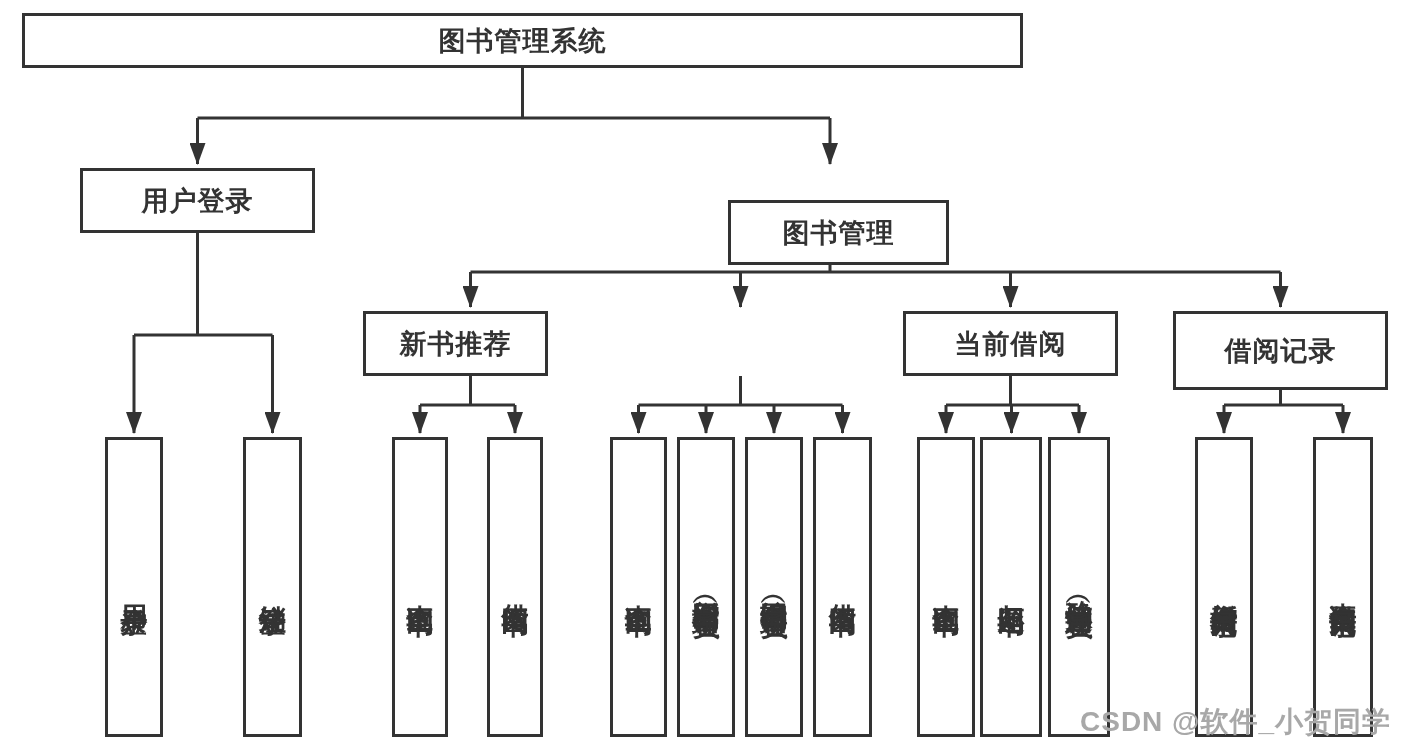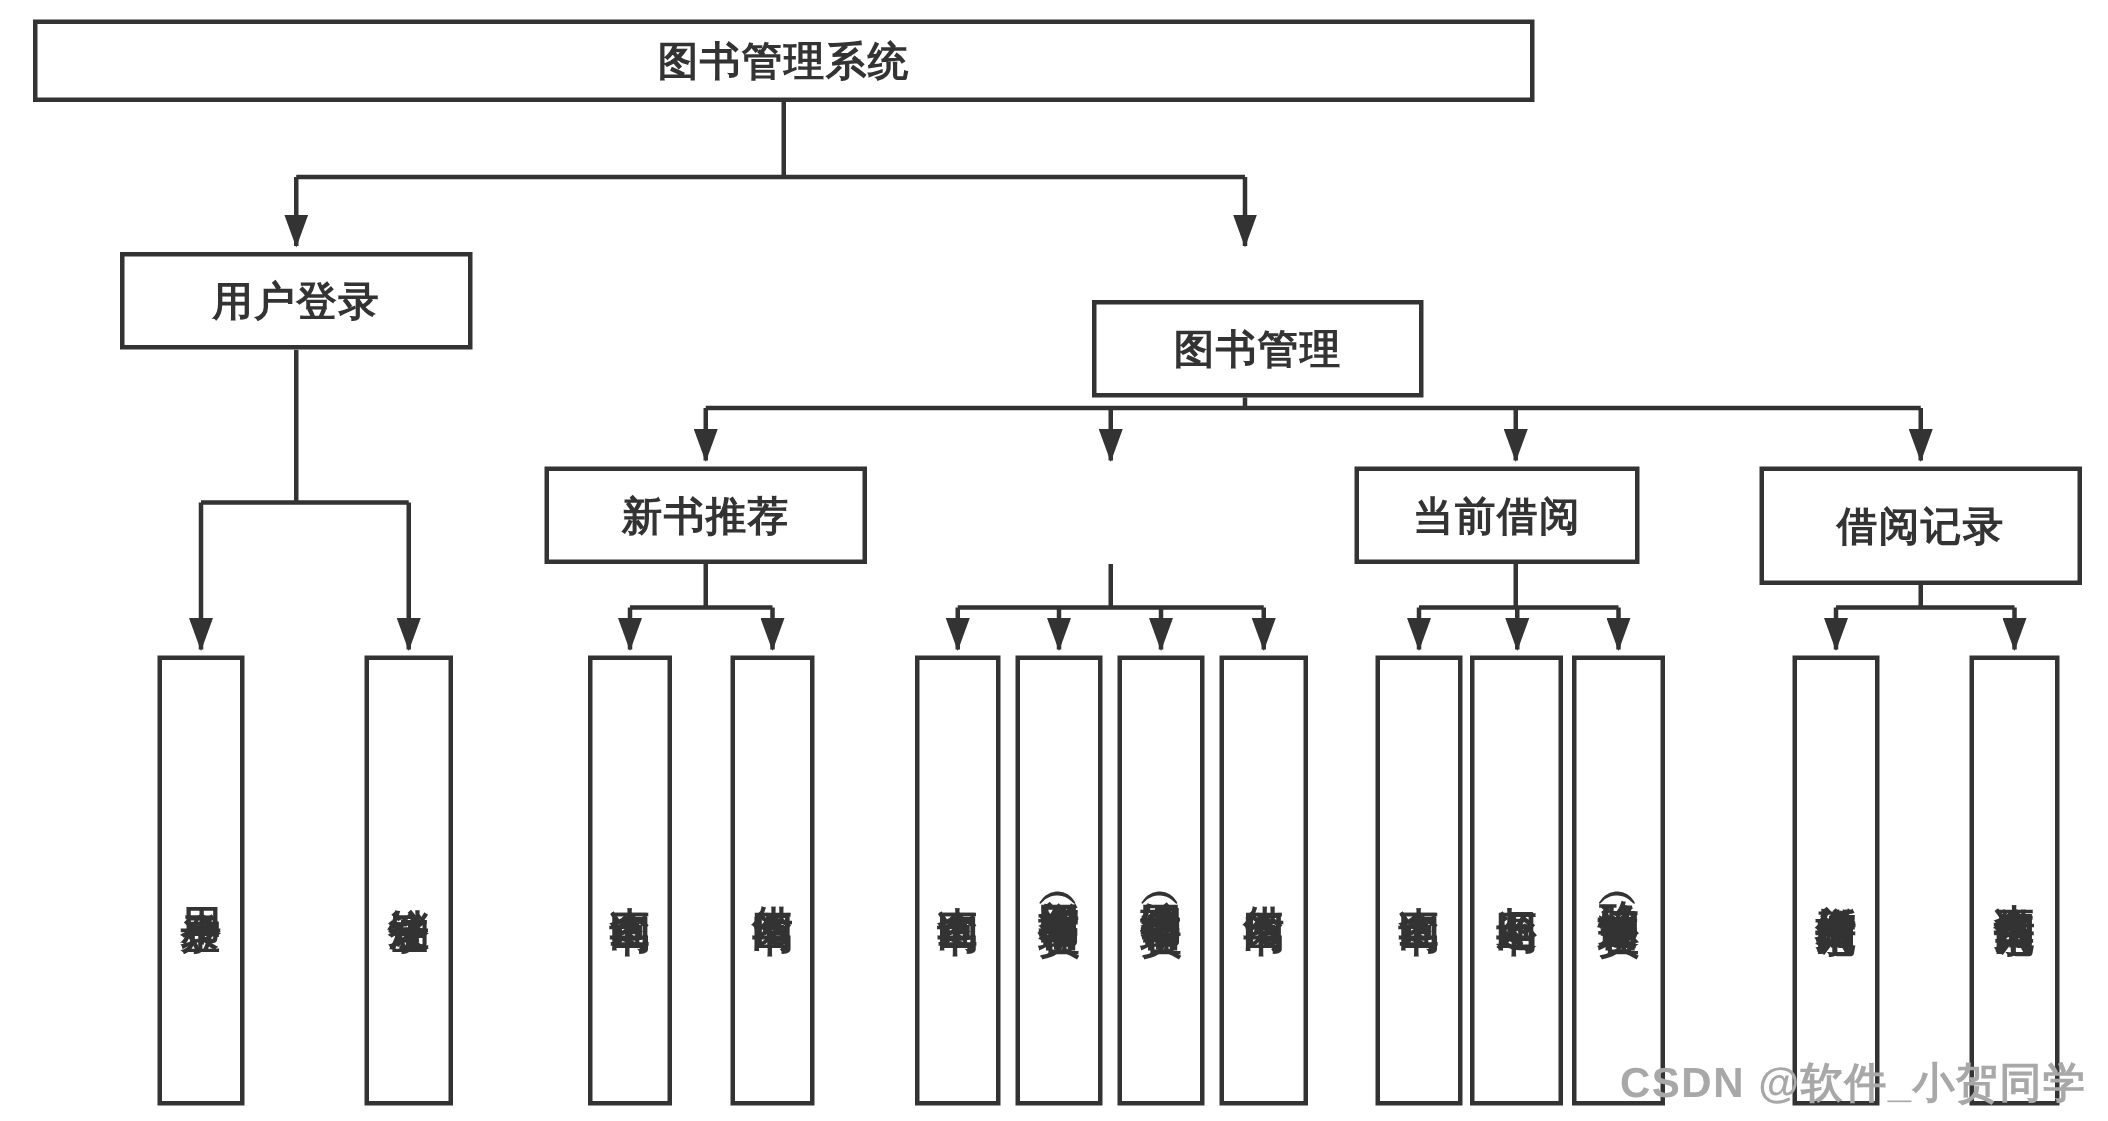--- a/index.html
+++ b/index.html
@@ -96,24 +96,24 @@
     <span>图书管理系统</span>
   </div>
 
   <div class="node hd" style="left:80px;top:168px;width:235px;height:65px;">
     <span>用户登录</span>
   </div>
   <div class="node hd" style="left:728px;top:168px;width:221px;height:65px;margin-top:32px;">
     <span>图书管理</span>
   </div>
 
-  <div class="node hd" style="left:363px;top:311px;width:215px;height:65px;">
+  <div class="node hd" style="left:363px;top:311px;width:185px;height:65px;">
     <span>新书推荐</span>
   </div>
-  <div class="node hd" style="left:903px;top:311px;width:190px;height:65px;">
+  <div class="node hd" style="left:903px;top:311px;width:215px;height:65px;">
     <span>当前借阅</span>
   </div>
   <div class="node hd" style="left:1173px;top:311px;width:215px;height:79px;">
     <span>借阅记录</span>
   </div>
 
   <div class="node leaf" style="left:105px;top:437px;width:58px;height:300px;">
     <span>用户登录</span>
   </div>
   <div class="node leaf" style="left:243px;top:437px;width:59px;height:300px;">

